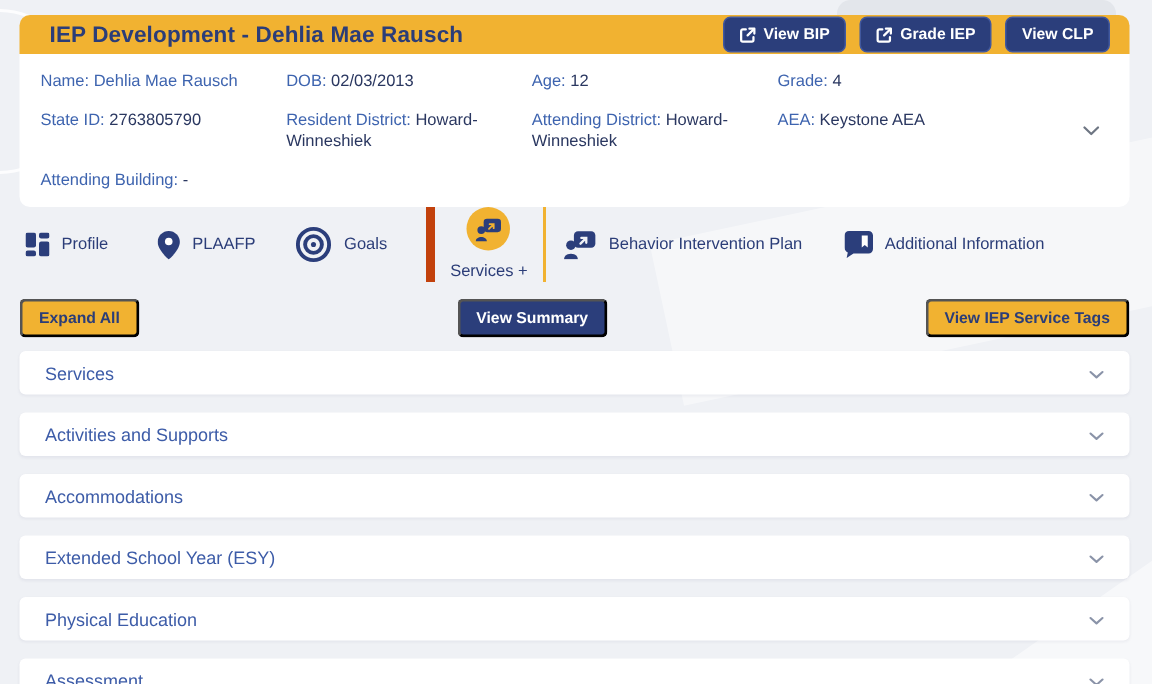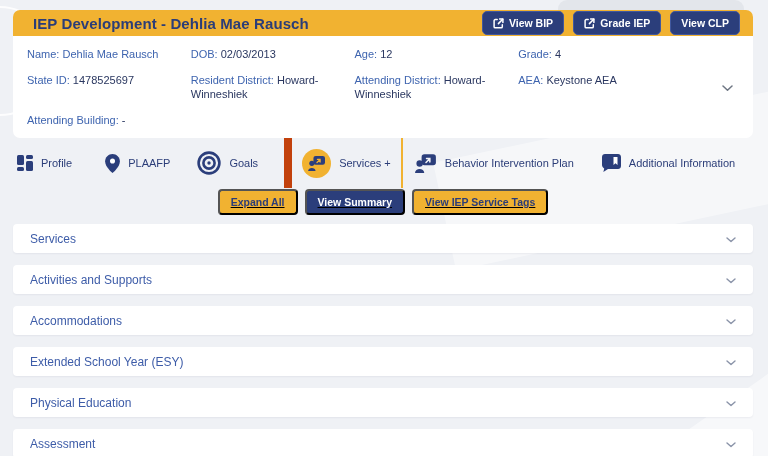--- a/index.html
+++ b/index.html
@@ -43,28 +43,28 @@
   .info-chevron { position:absolute; right:20px; top:42px; cursor:pointer; }
 
   
   .tab-bar { display:flex; align-items:center; height:50px; padding-left:4px;
     font-size:11px; color:#2B3D78; }
   .tab { display:flex; align-items:center; gap:8px; cursor:pointer; white-space:nowrap; }
   .tab svg { display:block; }
   .tab-profile { margin-right:33px; }
   .tab-plaafp { margin-right:27px; }
   .tab-goals  { margin-right:26px; }
-  .tab-active { align-self:stretch; border-left:8px solid #c2410c; border-right:2px solid #F1B231;
-    padding:0 10px; margin-right:12px; gap:8px; }
+  .tab-active { align-self:stretch; border-left:6px solid #c2410c; border-right:2px solid #F1B231;
+    padding:0 10px; margin-right:12px; gap:8px;flex-direction:column; }
   .tab-bip { margin-right:28px; }
   .icon-circle { width:29px; height:29px; border-radius:50%; background:#F1B231;
     display:flex; align-items:center; justify-content:center; }
 
   
-  .actions-row { display:flex; justify-content:center; gap:7px; margin-top:1px;text-decoration:underline; }
+  .actions-row { display:flex; justify-content:space-between; gap:7px; margin-top:11px; }
   .abtn { font-size:10.5px; font-weight:700; padding:5px 11px; border-radius:4px;
     cursor:pointer; white-space:nowrap; }
   .abtn-yellow { background:#F1B231; color:#2B3D78; }
   .abtn-navy { background:#2B3E7B; color:#fff; }
 
   
   .accordions { margin-top:9px; }
   .acc-row { background:#fff; border-radius:4px; height:29px; margin-bottom:12px;
     display:flex; align-items:center; justify-content:space-between; padding:0 17px;
     font-size:12px; color:#3D5CA8; box-shadow:0 1px 2px rgba(30,40,90,.06); cursor:pointer;text-align:right; }
@@ -122,21 +122,21 @@
       <div>
         <span class="lbl">Age:</span>
         <span class="val">12</span>
       </div>
       <div>
         <span class="lbl">Grade:</span>
         <span class="val">4</span>
       </div>
       <div>
         <span class="lbl">State ID:</span>
-        <span class="val">1478525697</span>
+        <span class="val">2763805790</span>
       </div>
       <div>
         <span class="lbl">Resident District:</span>
         <span class="val">Howard-Winneshiek</span>
       </div>
       <div>
         <span class="lbl">Attending District:</span>
         <span class="val">Howard-Winneshiek</span>
       </div>
       <div>

